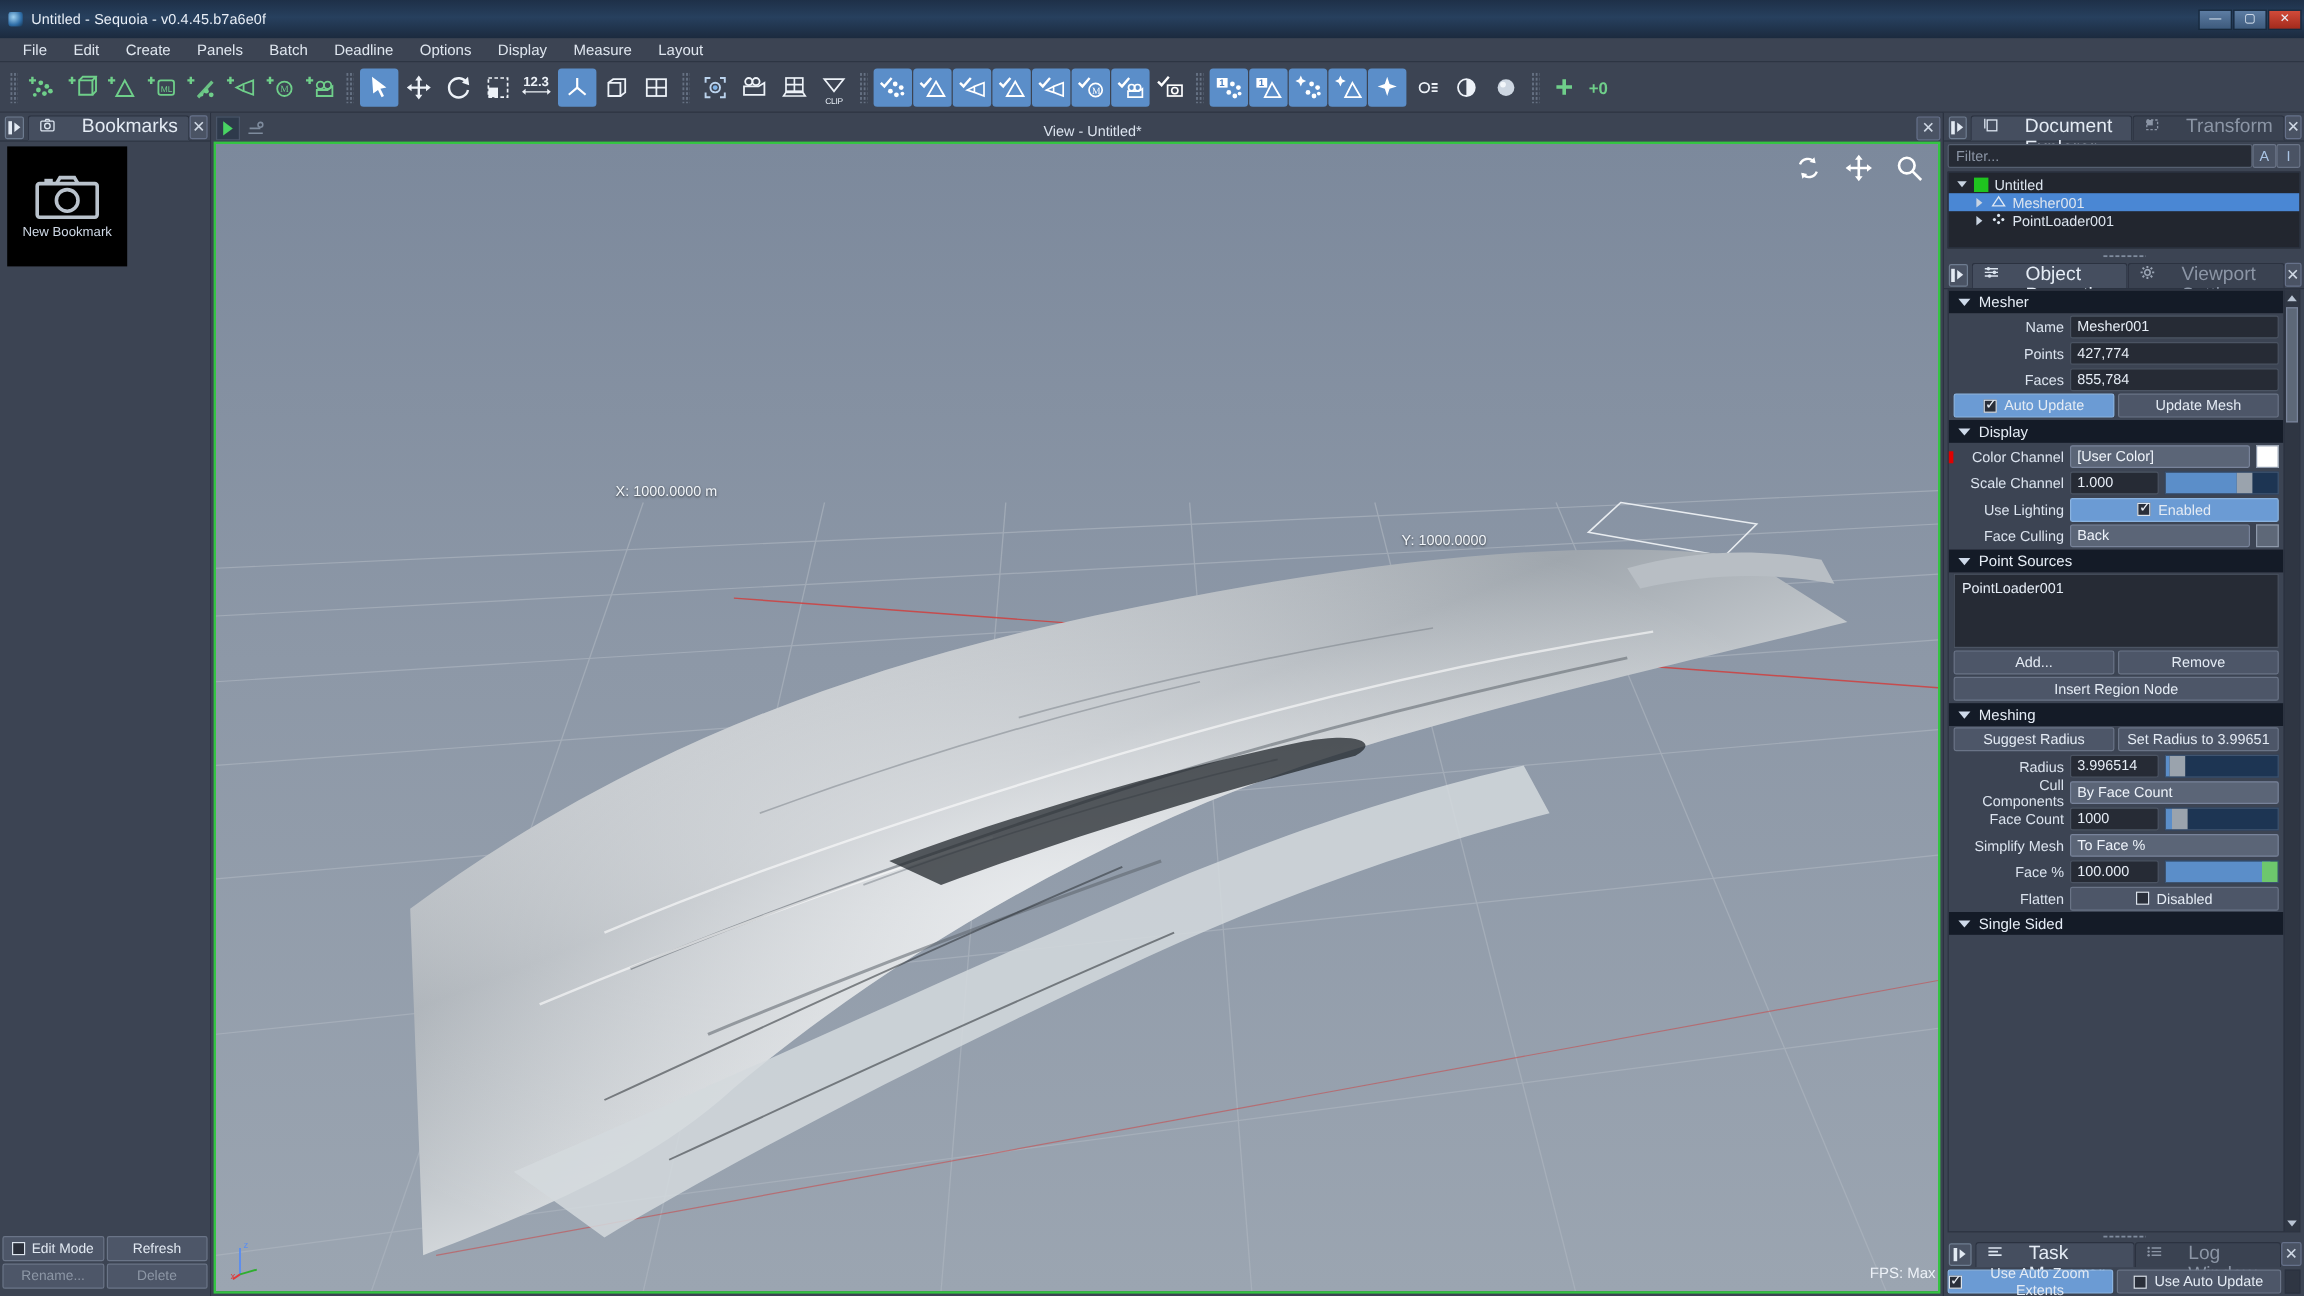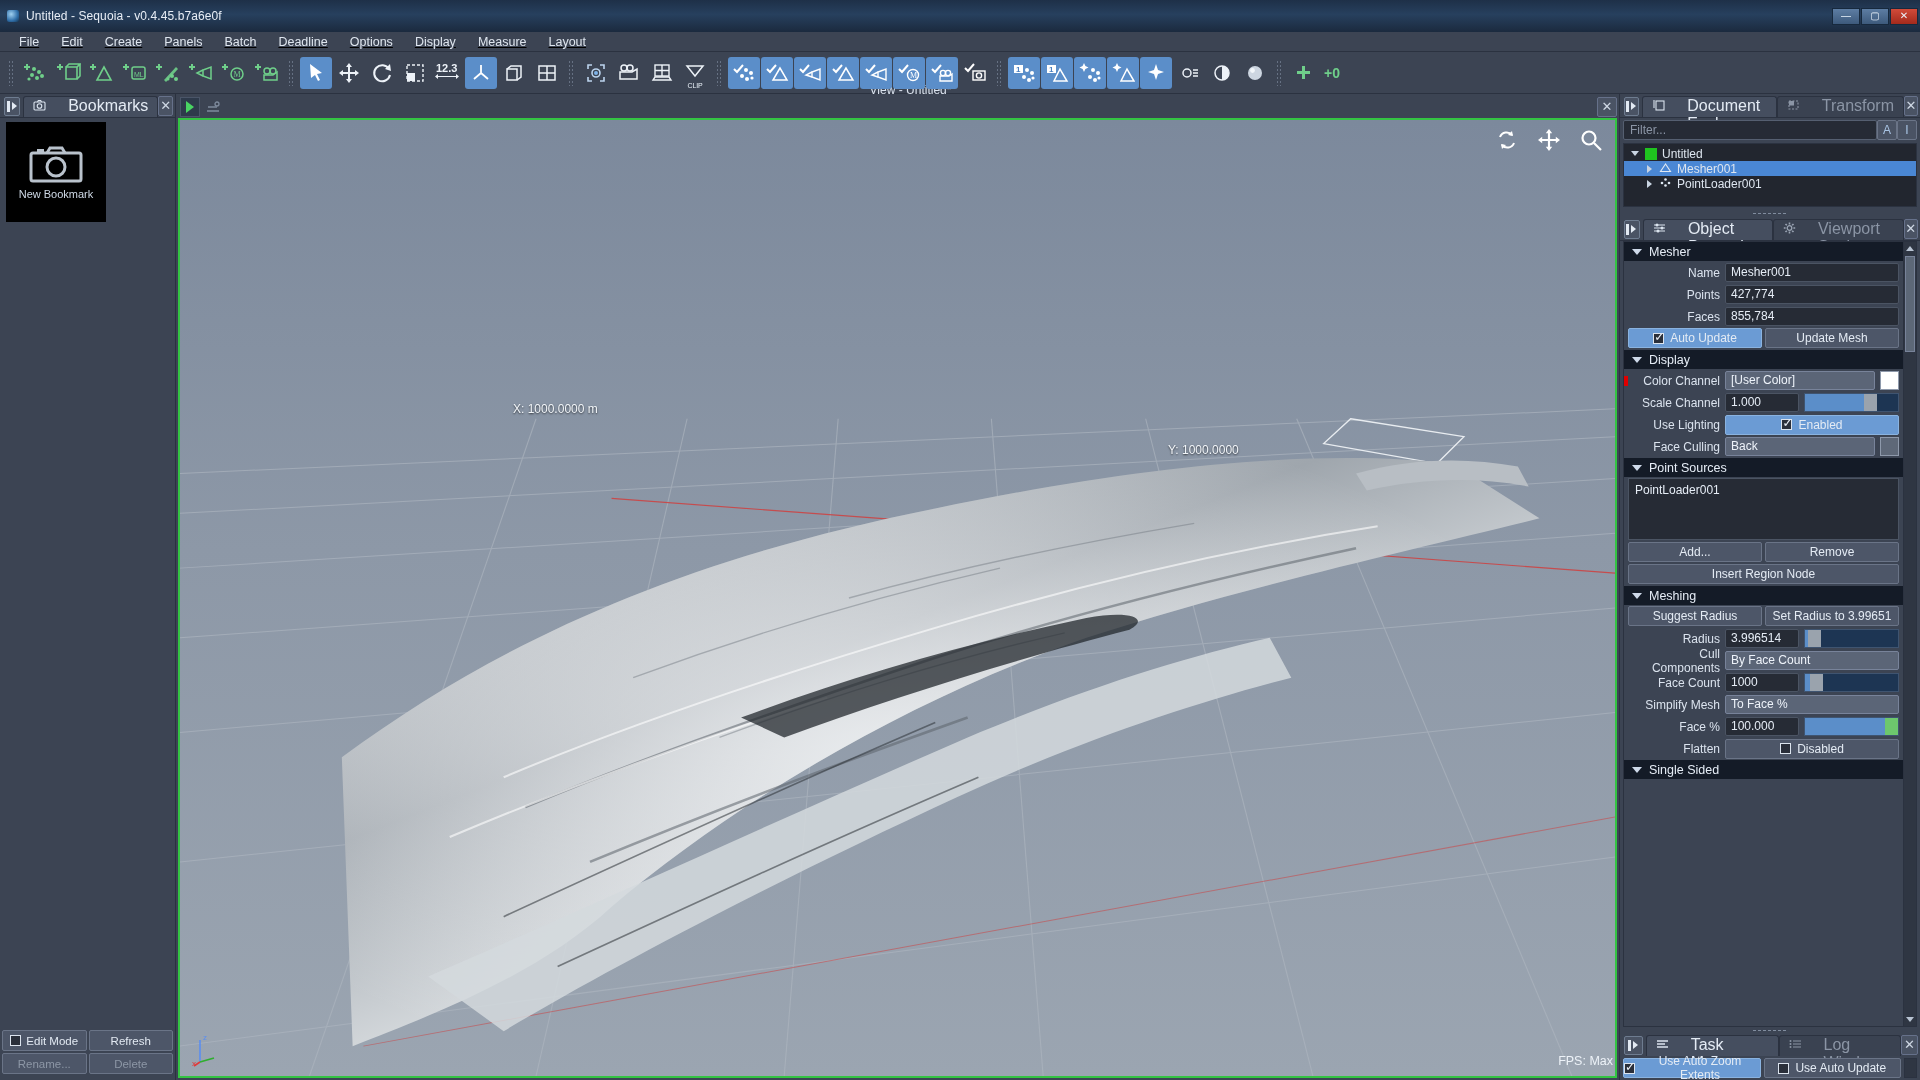--- a/index.html
+++ b/index.html
@@ -16,21 +16,21 @@
     border-radius:2px; }
   #titlebar .tb-title { white-space:nowrap; letter-spacing:.1px; }
   #titlebar .tb-spacer { flex:1; }
   .winbtn { width:28px; height:17px; margin-left:1px; background:linear-gradient(#5d7da3,#3d5a7c);
     border:1px solid #17293d; display:flex; align-items:center; justify-content:center;
     color:#eaf2fb; font-size:10px; line-height:1; }
   .winbtn.close { background:linear-gradient(#d24b3a,#a32a1c); }
 
   
   #menubar { height:20px; background:#3c4453; border-bottom:1px solid #2b3240;
-    display:flex; align-items:center; padding-left:8px;text-decoration:underline; }
+    display:flex; align-items:center; padding-left:8px; }
   #menubar .mi { color:#dfe6ef; font-size:12.5px; padding:2px 11px; cursor:default; }
 
   
   #toolbar { height:42px; background:#3c4453; border-bottom:1px solid #2b3240;
     display:flex; align-items:center; padding:0 4px; gap:1px; }
   .grip { width:7px; height:26px; margin:0 4px;
     background-image:radial-gradient(#6d798c 40%, transparent 41%);
     background-size:3px 4px; opacity:.85; }
   .tb { width:32px; height:32px; display:flex; align-items:center; justify-content:center;
     border-radius:3px; position:relative; }
@@ -75,21 +75,21 @@
     position:relative; }
   .cbx.on::after { content:"✓"; position:absolute; left:0px; top:-4px; font-size:12px; color:#eef3fa; }
 
   
   #viewwrap { flex:1; display:flex; flex-direction:column; background:#3c4453; min-width:0; }
   #viewtabs { height:24px; display:flex; align-items:flex-end; padding:0 2px; }
   .vt-play { width:20px; height:20px; margin:0 2px 1px 2px; background:#2e3a4b; border:1px solid #4a5568;
     display:flex; align-items:center; justify-content:center; }
   .vt-play i { border-left:8px solid #49d463; border-top:6px solid transparent; border-bottom:6px solid transparent; }
   .vt-icon { width:22px; height:20px; margin-bottom:1px; display:flex; align-items:center; justify-content:center; }
-  #viewtitle { flex:1; text-align:center; font-size:12px; color:#dbe3ee; padding-bottom:21px; }
+  #viewtitle { flex:1; text-align:center; font-size:12px; color:#dbe3ee; padding-bottom:2px; }
   #viewport { flex:1; margin:0 2px 2px 2px; border:2px solid #34c443; position:relative; overflow:hidden;
     background:linear-gradient(#7d8a9c 0%, #8c97a6 35%, #97a1ae 60%, #9aa4b0 100%); }
   #vpicons { position:absolute; right:12px; top:8px; display:flex; gap:18px; }
   #vpicons .vi { width:24px; height:24px; }
   .vplabel { position:absolute; color:#f2f6fa; font-size:12px; text-shadow:0 1px 2px #000a; white-space:nowrap; }
   #fps { position:absolute; right:2px; bottom:8px; color:#edf2f8; font-size:12.5px; }
 
   
   #rightpanel { width:301px; background:#3c4453; display:flex; flex-direction:column;
     border-left:1px solid #2b3240; }

